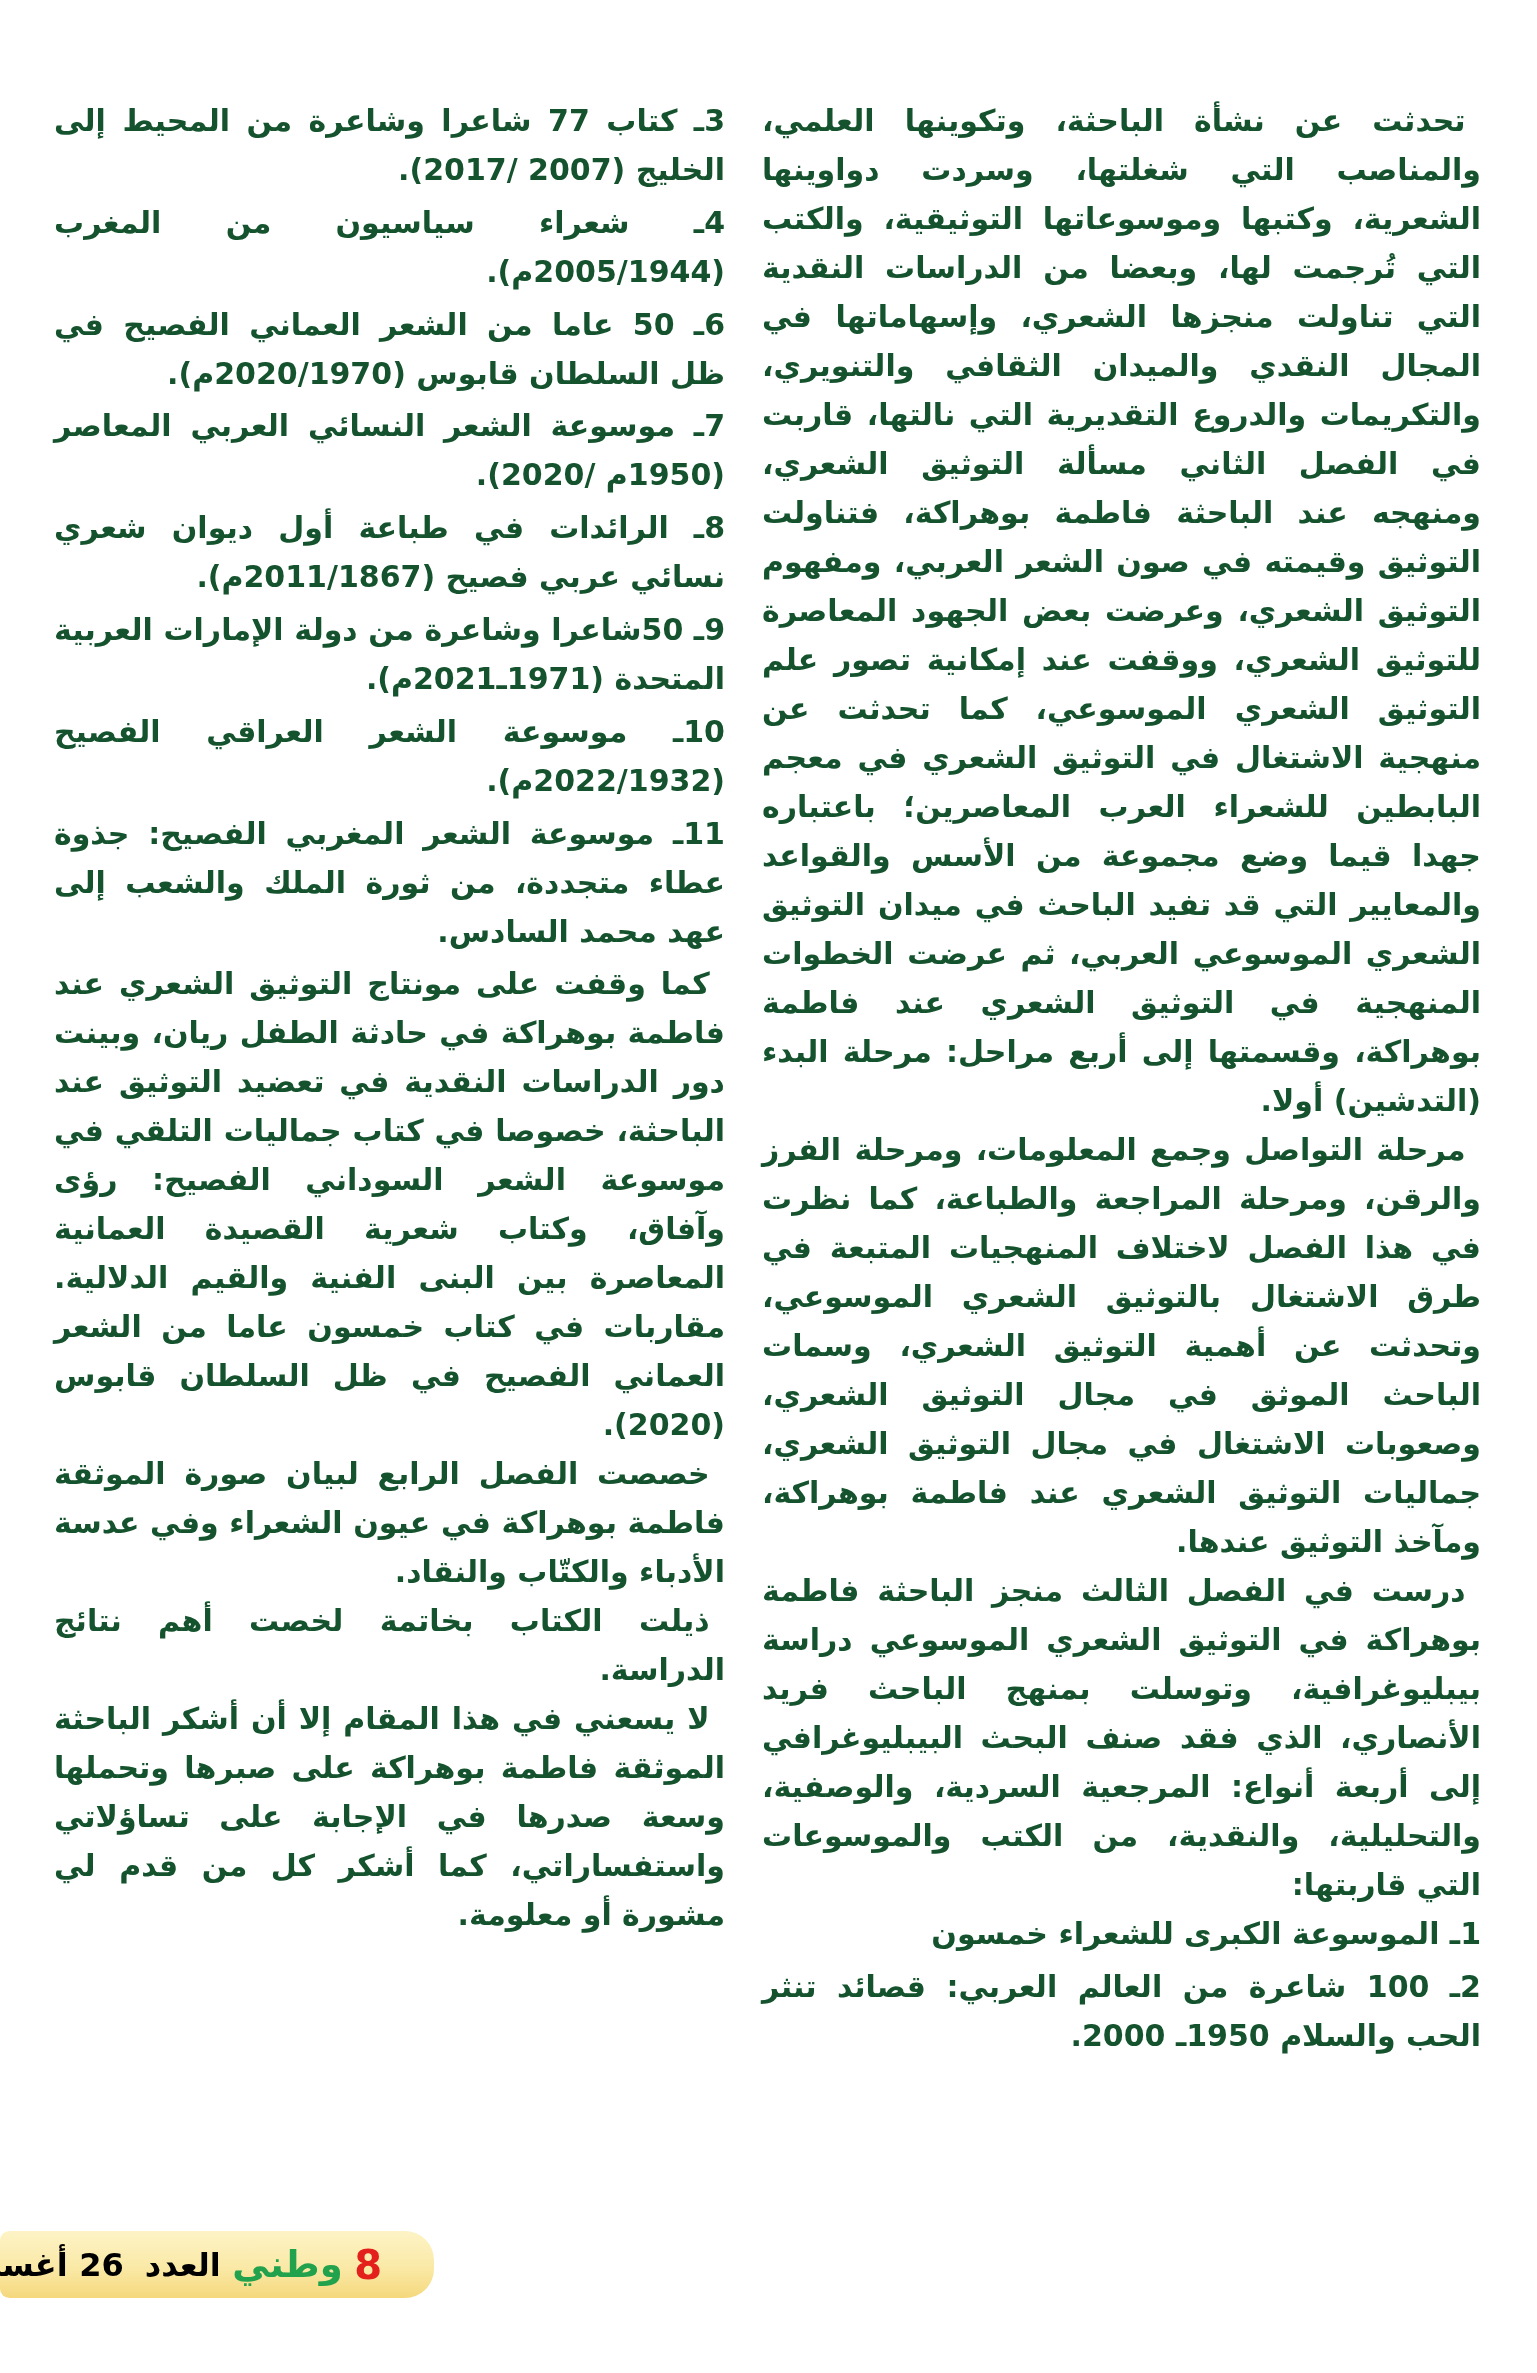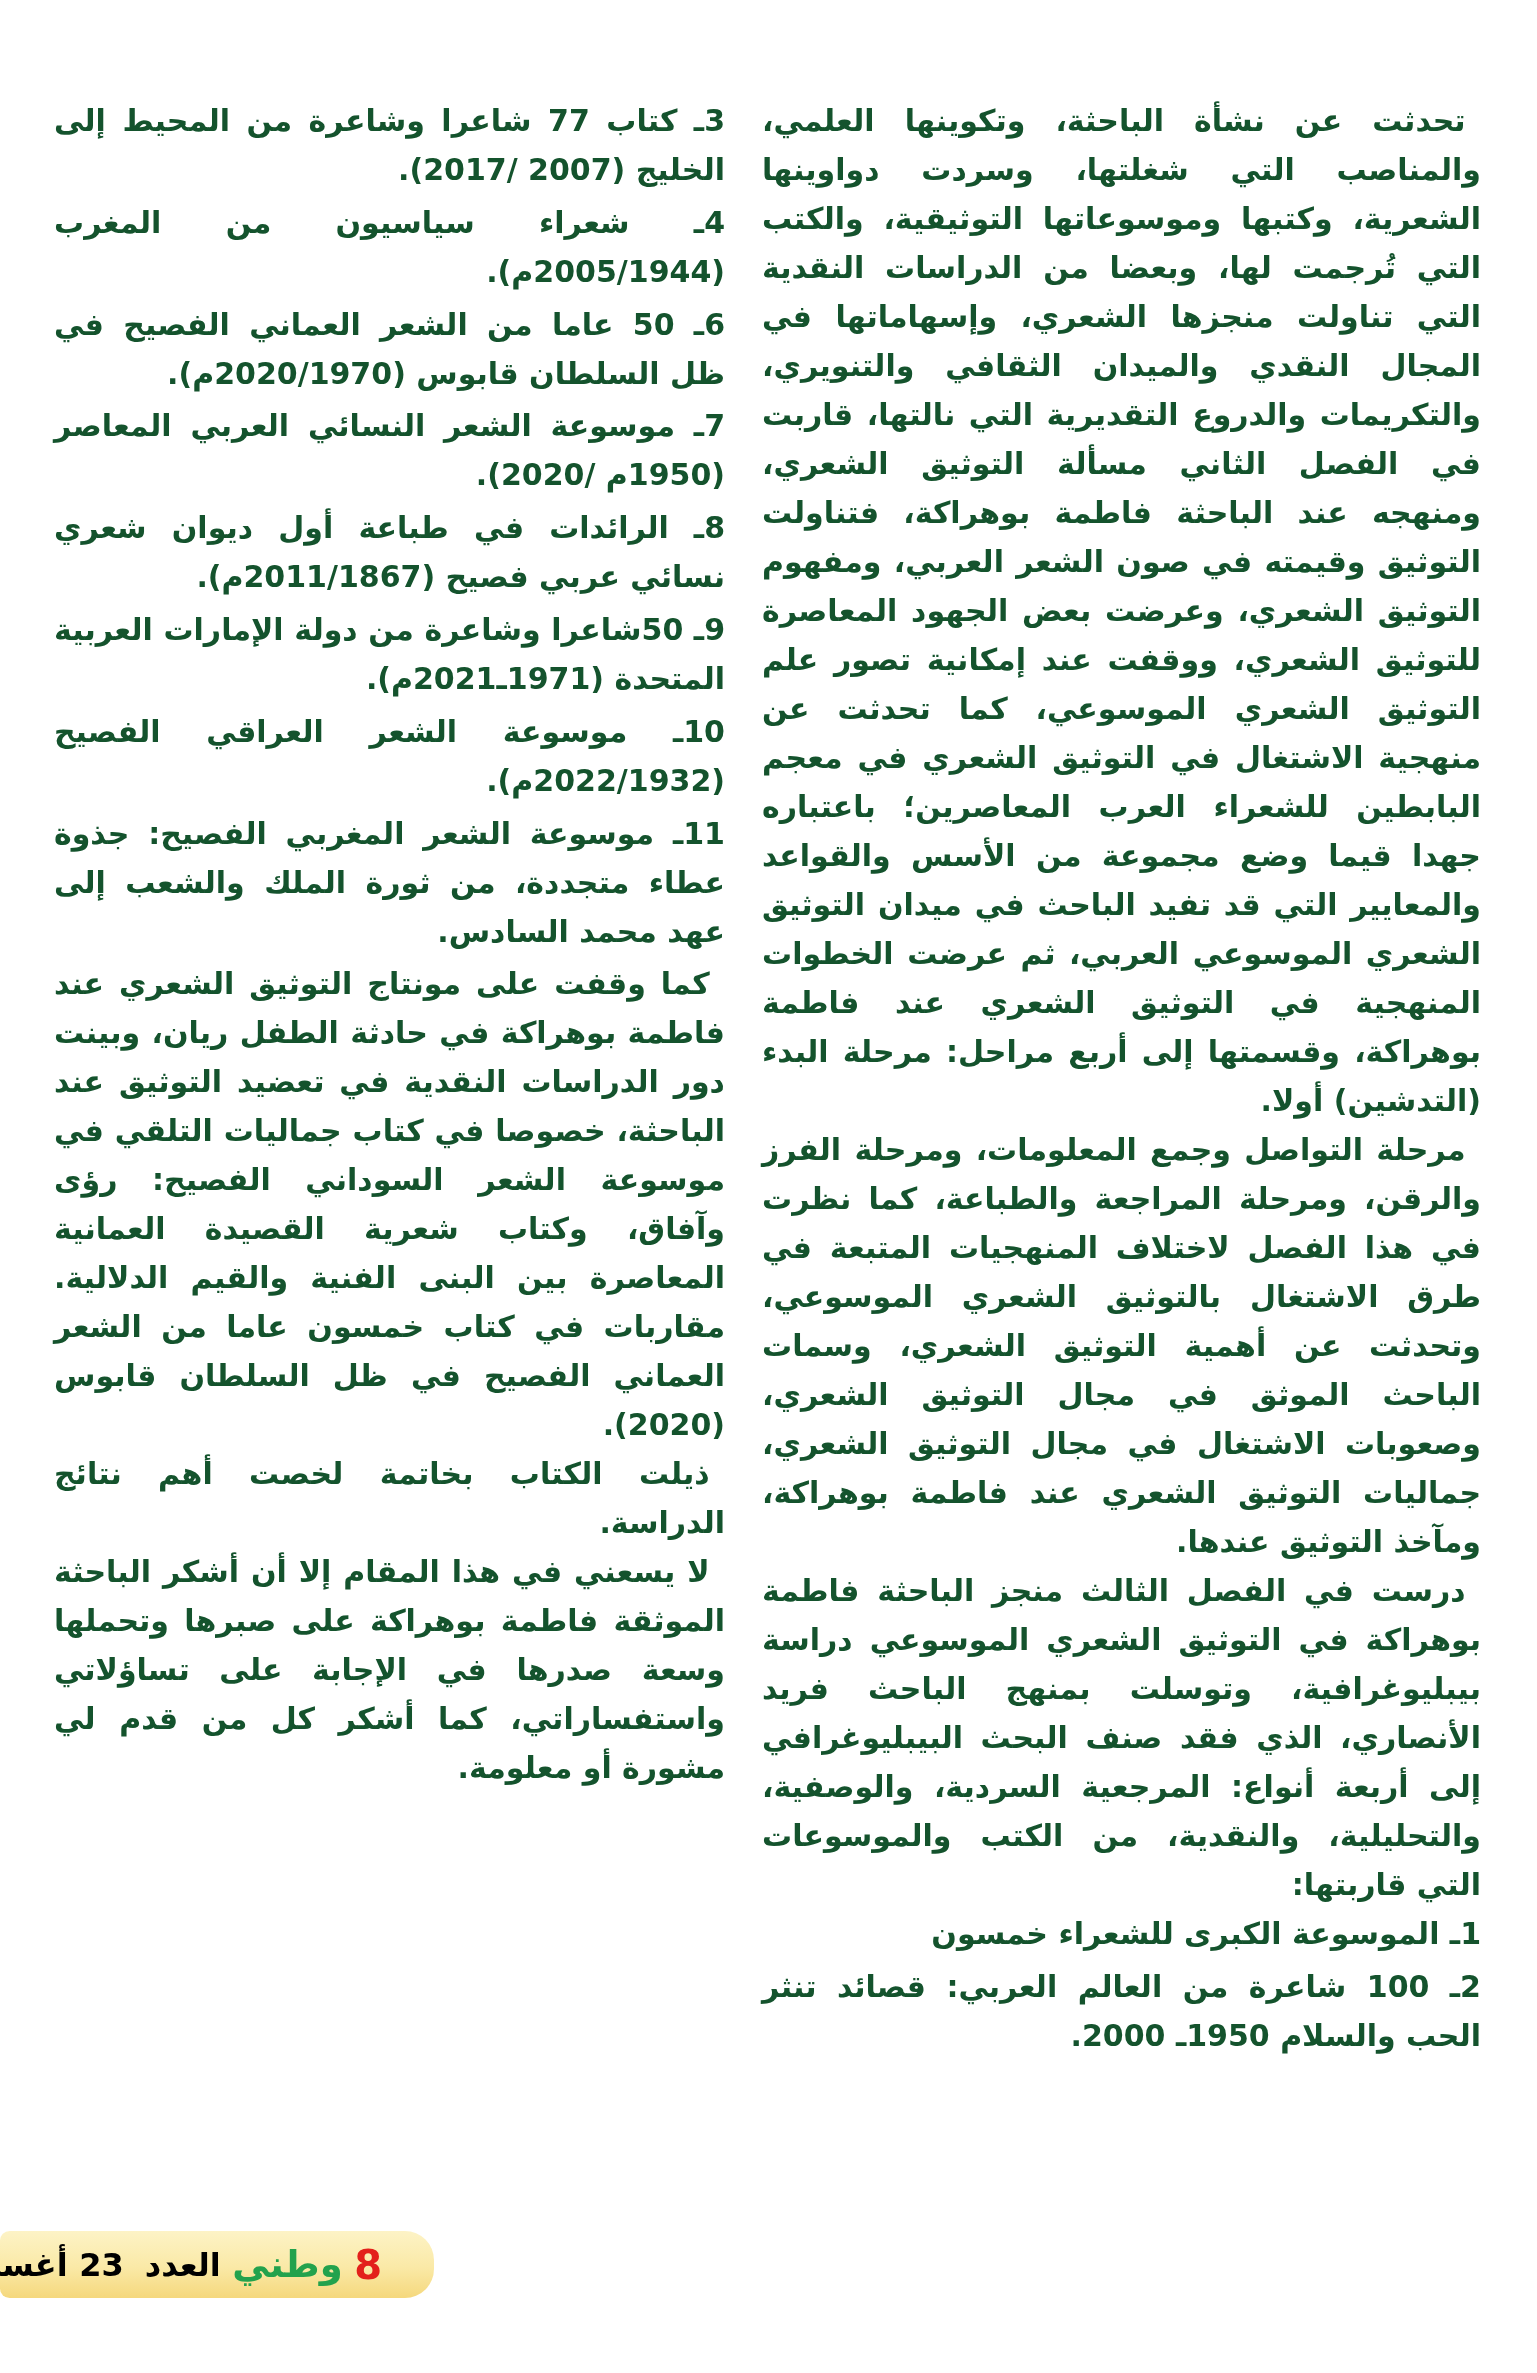--- a/index.html
+++ b/index.html
@@ -98,29 +98,30 @@
     <div class="col col-left">
       <p class="para list-item">3ـ  كتاب 77 شاعرا وشاعرة من المحيط إلى الخليج (2007 /2017).</p>
       <p class="para list-item">4ـ شعراء سياسيون من المغرب (2005/1944م).</p>
       <p class="para list-item">6ـ 50 عاما من الشعر العماني الفصيح في ظل السلطان قابوس (2020/1970م).</p>
       <p class="para list-item">7ـ موسوعة الشعر النسائي العربي المعاصر (1950م /2020).</p>
       <p class="para list-item">8ـ الرائدات في طباعة أول ديوان شعري نسائي عربي فصيح (2011/1867م).</p>
       <p class="para list-item">9ـ  50شاعرا وشاعرة من دولة الإمارات العربية المتحدة (1971ـ2021م).</p>
       <p class="para list-item">10ـ موسوعة الشعر العراقي الفصيح (2022/1932م).</p>
       <p class="para list-item">11ـ موسوعة الشعر المغربي الفصيح: جذوة عطاء متجددة، من ثورة الملك والشعب إلى عهد محمد السادس.</p>
       <p class="para indent">كما وقفت على مونتاج التوثيق الشعري عند فاطمة بوهراكة في حادثة الطفل ريان، وبينت دور الدراسات النقدية في تعضيد التوثيق عند الباحثة، خصوصا في كتاب جماليات التلقي في موسوعة الشعر السوداني الفصيح: رؤى وآفاق، وكتاب شعرية القصيدة العمانية المعاصرة بين البنى الفنية والقيم الدلالية. مقاربات في كتاب خمسون عاما من الشعر العماني الفصيح في ظل السلطان قابوس (2020).</p>
+      <p class="para indent">خصصت الفصل الرابع لبيان صورة الموثقة فاطمة بوهراكة في عيون الشعراء وفي عدسة الأدباء والكتّاب والنقاد.</p>
       <p class="para indent">ذيلت الكتاب بخاتمة لخصت أهم نتائج الدراسة.</p>
       <p class="para indent">لا يسعني في هذا المقام إلا أن أشكر الباحثة الموثقة فاطمة بوهراكة على صبرها وتحملها وسعة صدرها في الإجابة على تساؤلاتي واستفساراتي، كما أشكر كل من قدم لي مشورة أو معلومة.</p>
     </div>
 
   </div>
 
   <div class="footer-badge">
     <span class="pg">8</span>
     <span class="brand">وطني</span>
     <span class="issue-label">العدد</span>
-    <span class="issue-number">23</span>
+    <span class="issue-number">26</span>
     <span class="issue-month">أغسطس</span>
 
   </div>
 
 </div>
 
 
 </body></html>

